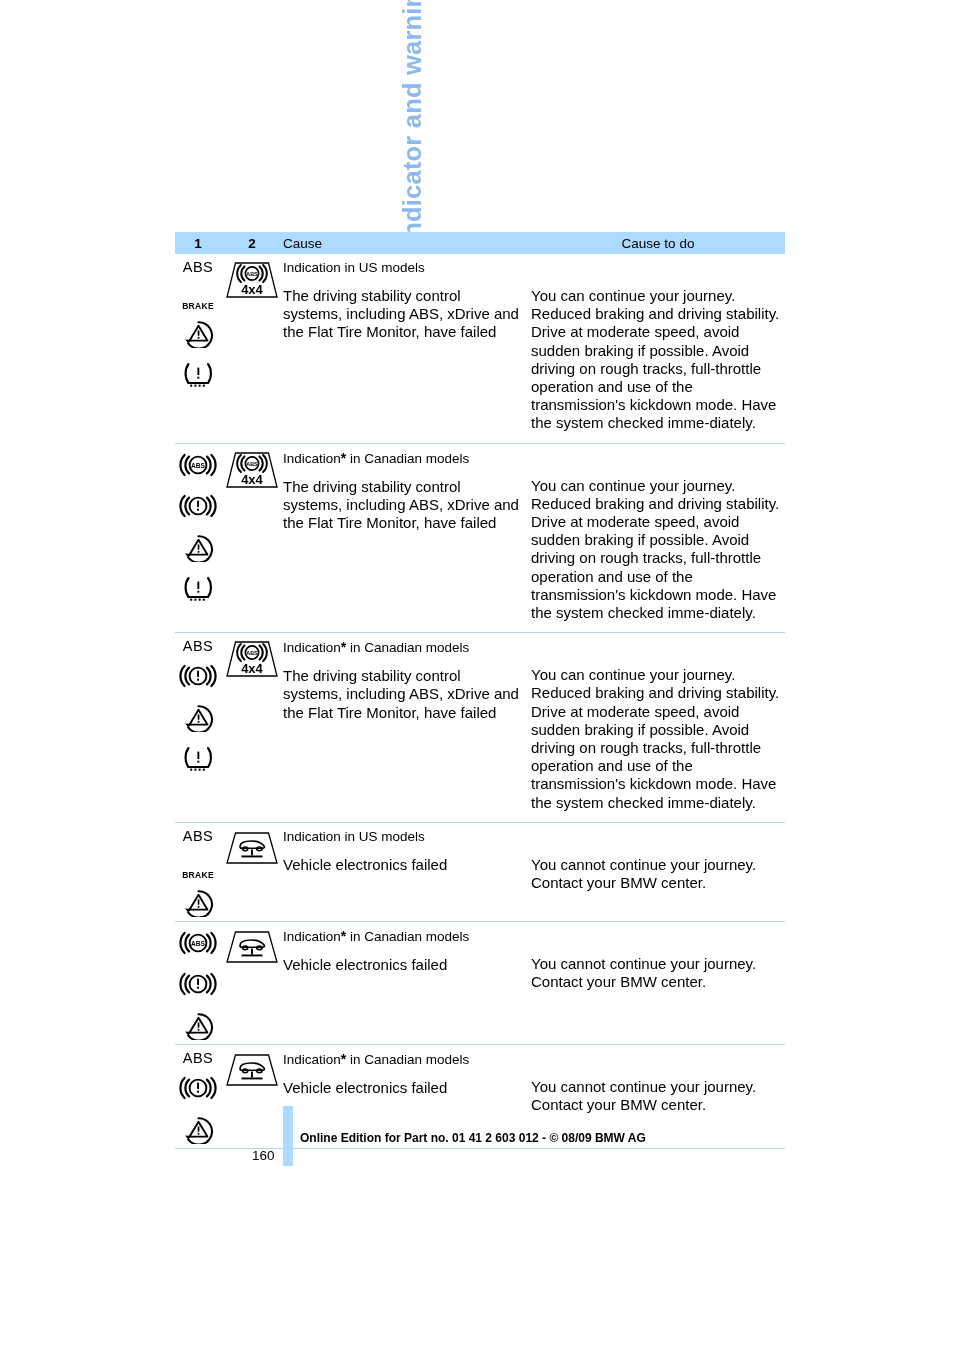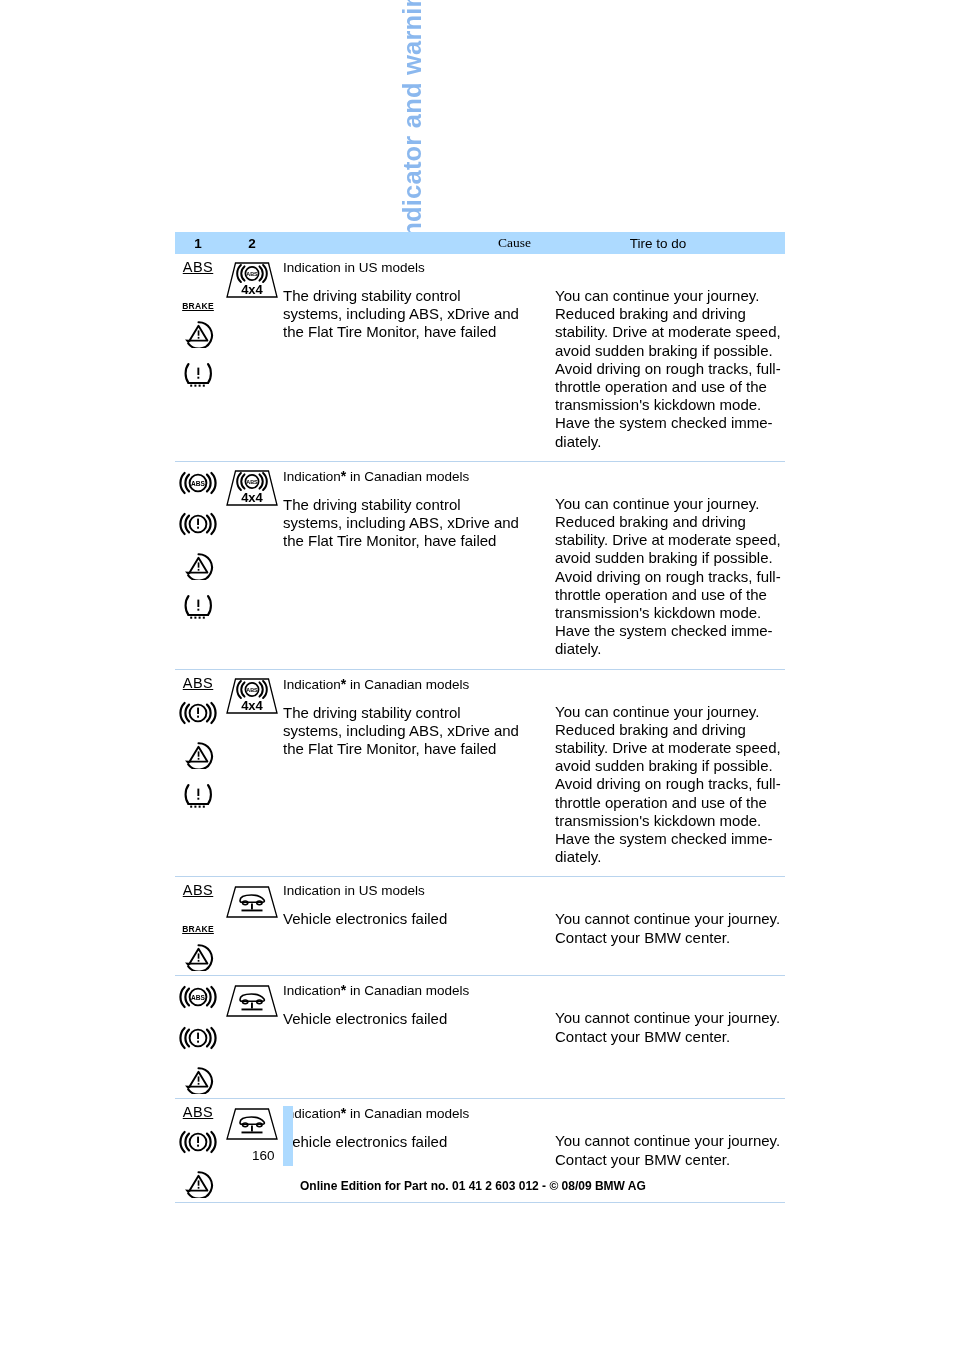--- a/index.html
+++ b/index.html
@@ -45,21 +45,21 @@
 
   .thead {
     display: flex;
     background: #addaff;
     height: 22px;
     align-items: center;
     font-size: 13.5px;
   }
   .th-1  { width: 46px;  text-align: center; font-weight: bold; }
   .th-2  { width: 62px;  text-align: center; font-weight: bold; }
-  .th-cause { width: 248px; text-align: right; font-family: Liberation Serif, serif; }
+  .th-cause { width: 248px; text-align: left; }
   .th-what  { flex: 1;     text-align: center; }
 
   .row {
     display: flex;
     border-bottom: 1px solid #b9d4ee;
     position: relative;
   }
   .row:first-of-type { border-top: none; }
 
   .col-1 {
@@ -84,39 +84,38 @@
     padding-bottom: 10px;
   }
   .cause-cell {
     width: 248px;
     padding-right: 8px;
     box-sizing: border-box;
   }
   .what-cell {
     flex: 1;
     box-sizing: border-box;
-    margin-left: 24px;
   }
 
   .cause-head {
     font-size: 13.5px;
     line-height: 18px;
     margin-bottom: 10px;
   }
   .cause-body,
   .what-body {
     font-size: 15px;
     line-height: 18.2px;
   }
   .what-cell { padding-top: 28px; }
 
   .star { font-weight: bold; font-size: 14px; }
 
   
-  .icon { display: block; text-decoration: underline; }
+  .icon { display: block; }
   .ico-abs-text {
     font-size: 14.5px;
     font-weight: normal;
     letter-spacing: 0.5px;
     line-height: 15px;
     font-family: "Liberation Sans", sans-serif;
   }
   .ico-brake-text {
     font-size: 8.5px;
     font-weight: bold;
@@ -137,37 +136,37 @@
     position: absolute;
     left: 283px;
     top: 1106px;
     width: 10px;
     height: 60px;
     background: #addaff;
   }
   #footer-text {
     position: absolute;
     left: 300px;
-    top: 1179px;
+    top: 1131px;
     font-size: 12px;
     font-weight: bold;
   }
 </style>
 </head>
 <body>
 
 <div id="chapter-title">Indicator and warning lamps</div>
 
 <div id="table">
 
   <div class="thead">
     <div class="th-1">1</div>
     <div class="th-2">2</div>
     <div class="th-cause">Cause</div>
-    <div class="th-what">Tire to do</div>
+    <div class="th-what">Cause to do</div>
   </div>
 
   <div id="rows-host">
       <div class="row">
         <div class="col-1">
           <span class="icon ico-abs-text">ABS</span>
           <span class="icon ico-brake-text">BRAKE</span>
           <span class="icon"><svg width="37" height="30" viewBox="0 0 37 30" xmlns="http://www.w3.org/2000/svg">
               <path d="M18.5 4.2 A13.2 13.2 0 1 1 8.2 25.3" fill="none" stroke="#000" stroke-width="2.1" stroke-linecap="round"></path>
               <path d="M8.2 25.3 L5.0 21.4 L12.0 21.9 Z" fill="#000"></path>

